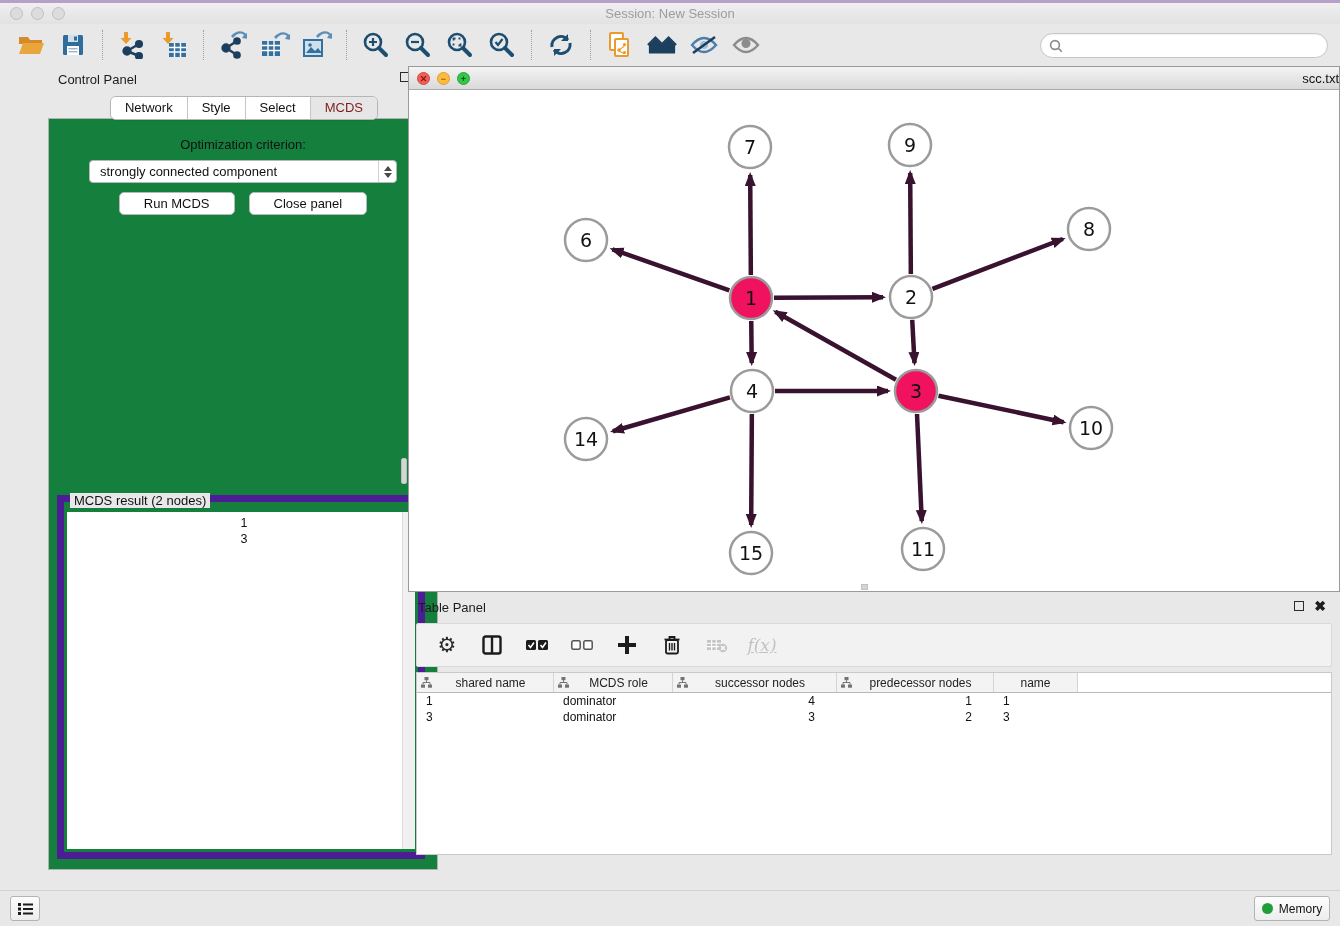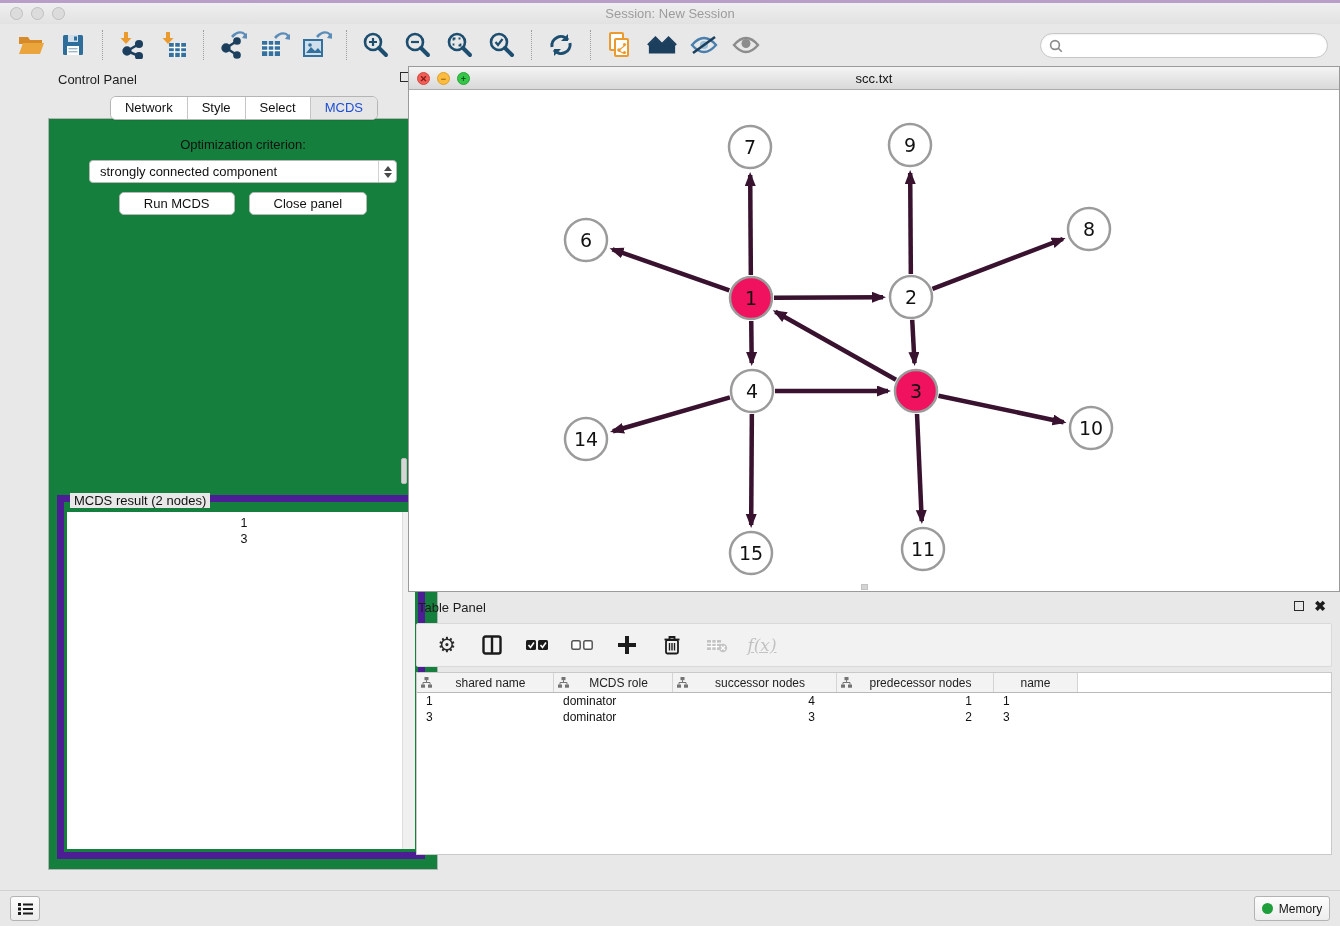--- a/index.html
+++ b/index.html
@@ -33,21 +33,21 @@
   .cp-header .cp-title { position:absolute; left:14px; top:6px; font-size:13px; color:#1c1c1c; }
   .panel-icons { position:absolute; right:12px; top:6px; display:flex; gap:10px; align-items:center; }
   .float-icon { width:10px; height:10px; border:1.6px solid #2b2b2b; display:inline-block; }
   .close-x { font-size:14px; font-weight:bold; color:#1c1c1c; line-height:10px; }
 
   .seg { display:inline-flex; border:1px solid #b5b5b5; border-radius:6px; overflow:hidden;
          background:#fff; box-shadow:0 1px 1px rgba(0,0,0,.08);text-align:center; }
   .seg .tab { padding:3px 14px 4px; font-size:13px; color:#111; border-left:1px solid #c6c6c6;
          background:#fff; white-space:nowrap; }
   .seg .tab:first-child { border-left:none; }
-  .seg .tab.selected { background:#e6e6e6; color:#1d4ed8; }
+  .seg .tab.selected { background:#e6e6e6; color:#7f1d1d; }
   .cp-tabs { position:absolute; top:30px; left:0; width:100%; text-align:center; z-index:2; }
 
   .cp-content { position:absolute; top:52px; left:4px; right:6px; bottom:8px;
          border:1px solid #b2b2b2; background:#15803d; }
   .opt-label { position:absolute; top:18px; left:0; right:0; text-align:center; font-size:13px; color:#111; }
   .dropdown { position:absolute; top:41px; left:40px; width:308px; height:23px; background:#fff;
          border:1px solid #b7b7b7; border-radius:4px; display:flex; align-items:center;
          font-size:13px; color:#111; padding-left:10px;text-align:right; }
   .dd-stepper { margin-left:auto; width:18px; height:100%; border-left:1px solid #d2d2d2;
          display:flex; flex-direction:column; align-items:center; justify-content:center; gap:2px; }
@@ -71,21 +71,21 @@
 
   .v-splitter { position:absolute; left:400px; top:66px; width:8px; bottom:36px; }
   .v-handle { position:absolute; left:1px; top:392px; width:6px; height:26px;
          background:#d6d6d6; border:1px solid #bdbdbd; border-radius:2px; }
 
   
   .net-window { position:absolute; left:408px; top:66px; width:932px; height:526px;
          border:1px solid #9a9a9a; background:#fff; }
   .net-titlebar { position:relative; height:23px; background:linear-gradient(#f4f4f4,#d9d9d9);
          border-bottom:1px solid #ababab; }
-  .net-title { position:absolute; left:0; right:0; top:4px; text-align:center; font-size:13px; color:#111; }
+  .net-title { position:absolute; left:0; right:0; top:4px; text-align:right; font-size:13px; color:#111; }
   .net-lights { position:absolute; left:8px; top:5px; display:flex; gap:7px; }
   .tl { width:13px; height:13px; border-radius:50%; font-size:9px; line-height:12px; text-align:center;
         font-weight:bold; }
   .tl.red { background:#f25e57; border:1px solid #ce4a41; color:#7d1a14; }
   .tl.yellow { background:#fdbc40; border:1px solid #dd9f27; color:#91610a; }
   .tl.green { background:#35c649; border:1px solid #27a437; color:#0e5c1b; }
   .net-canvas { position:relative; width:100%; height:501px; background:#fff; }
   .h-handle { position:absolute; left:452px; bottom:1px; width:7px; height:6px;
         background:#d4d4d4; border:1px solid #c2c2c2; }
 

